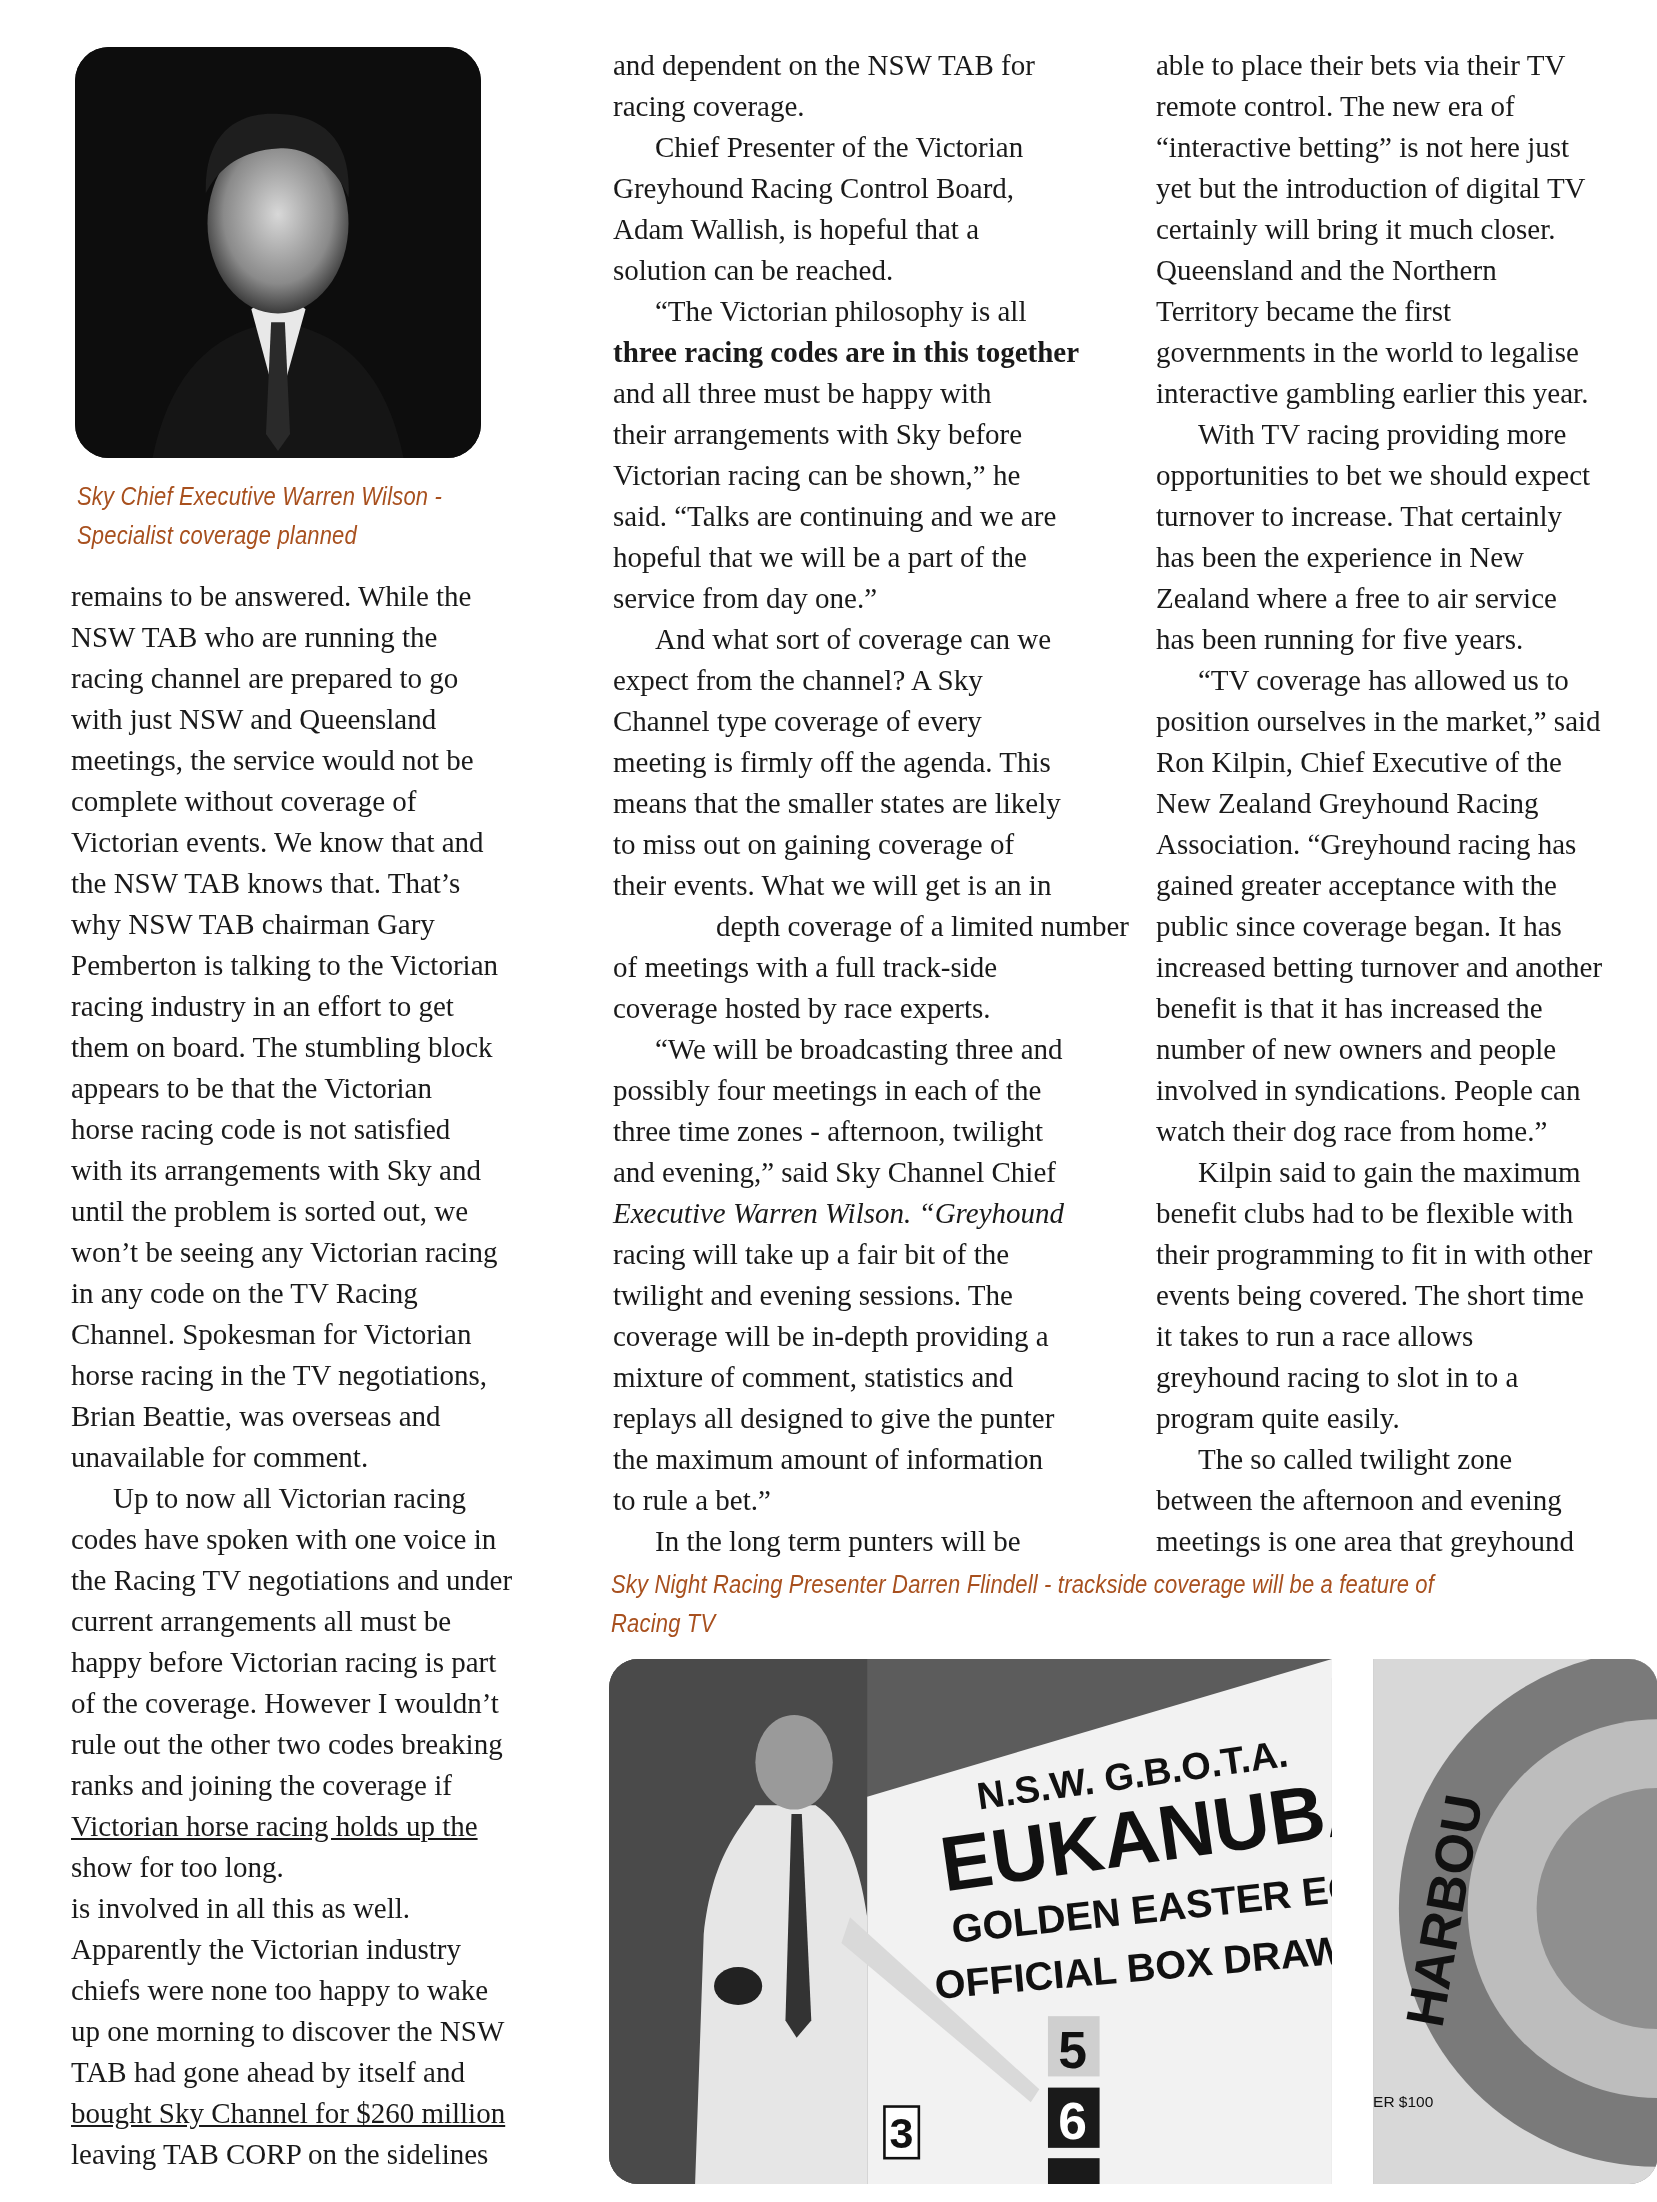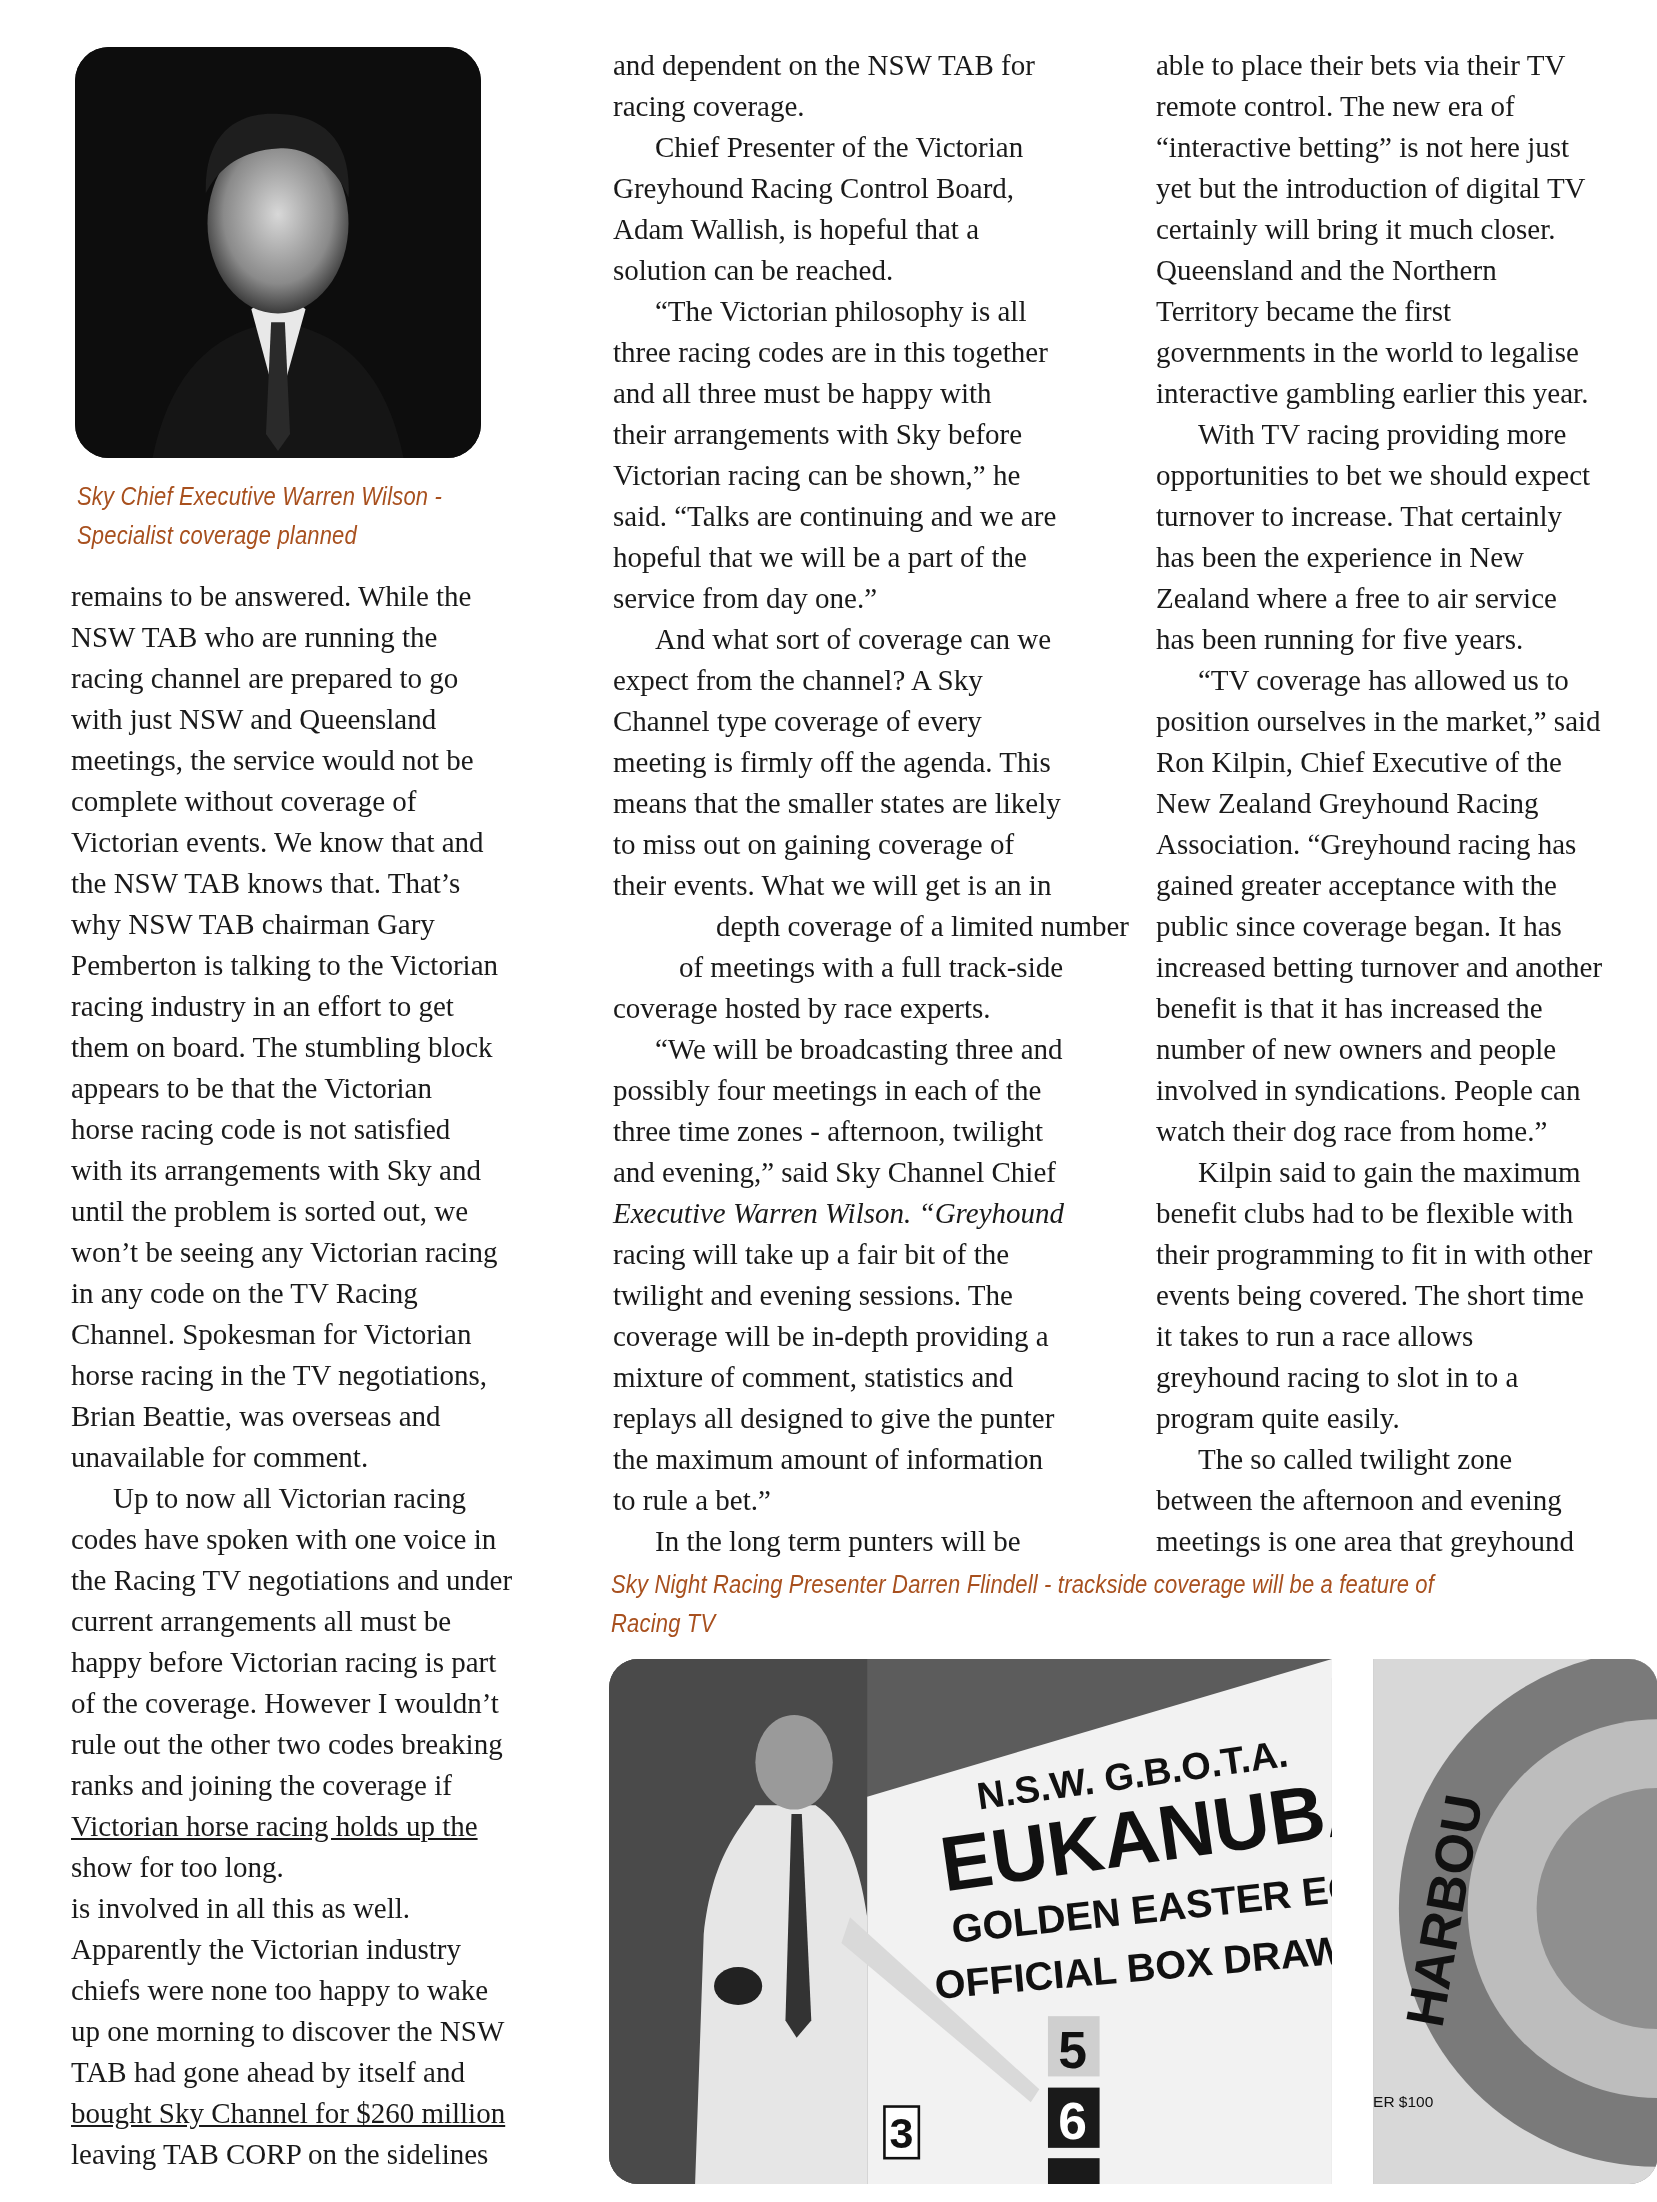--- a/index.html
+++ b/index.html
@@ -102,38 +102,38 @@
       <span class="line">racing coverage.</span>
     </p>
     <p class="indent">
       <span class="line">Chief Presenter of the Victorian</span>
       <span class="line" style="text-indent: 0px;">Greyhound Racing Control Board,</span>
       <span class="line" style="text-indent: 0px;">Adam Wallish, is hopeful that a</span>
       <span class="line" style="text-indent: 0px;">solution can be reached.</span>
     </p>
     <p class="indent">
       <span class="line">“The Victorian philosophy is all</span>
-      <span class="line" style="text-indent: 0px;">three racing codes are in this together</span>
+      <span class="line" style="text-indent: 0px; font-weight: bold;">three racing codes are in this together</span>
       <span class="line" style="text-indent: 0px;">and all three must be happy with</span>
       <span class="line" style="text-indent: 0px;">their arrangements with Sky before</span>
       <span class="line" style="text-indent: 0px;">Victorian racing can be shown,” he</span>
       <span class="line" style="text-indent: 0px;">said. “Talks are continuing and we are</span>
       <span class="line" style="text-indent: 0px;">hopeful that we will be a part of the</span>
       <span class="line" style="text-indent: 0px;">service from day one.”</span>
     </p>
     <p class="indent">
       <span class="line">And what sort of coverage can we</span>
       <span class="line" style="text-indent: 0px;">expect from the channel? A Sky</span>
       <span class="line" style="text-indent: 0px;">Channel type coverage of every</span>
       <span class="line" style="text-indent: 0px;">meeting is firmly off the agenda. This</span>
       <span class="line" style="text-indent: 0px;">means that the smaller states are likely</span>
       <span class="line" style="text-indent: 0px;">to miss out on gaining coverage of</span>
       <span class="line" style="text-indent: 0px;">their events. What we will get is an in</span>
       <span class="line" style="text-indent: 0px; text-align: right;">depth coverage of a limited number</span>
-      <span class="line" style="text-indent: 0px; text-align: center;">of meetings with a full track-side</span>
+      <span class="line" style="text-indent: 0px;">of meetings with a full track-side</span>
       <span class="line" style="text-indent: 0px;">coverage hosted by race experts.</span>
     </p>
     <p class="indent">
       <span class="line">“We will be broadcasting three and</span>
       <span class="line" style="text-indent: 0px;">possibly four meetings in each of the</span>
       <span class="line" style="text-indent: 0px;">three time zones - afternoon, twilight</span>
       <span class="line" style="text-indent: 0px;">and evening,” said Sky Channel Chief</span>
       <span class="line" style="text-indent: 0px; font-style: italic;">Executive Warren Wilson. “Greyhound</span>
       <span class="line" style="text-indent: 0px;">racing will take up a fair bit of the</span>
       <span class="line" style="text-indent: 0px;">twilight and evening sessions. The</span>

